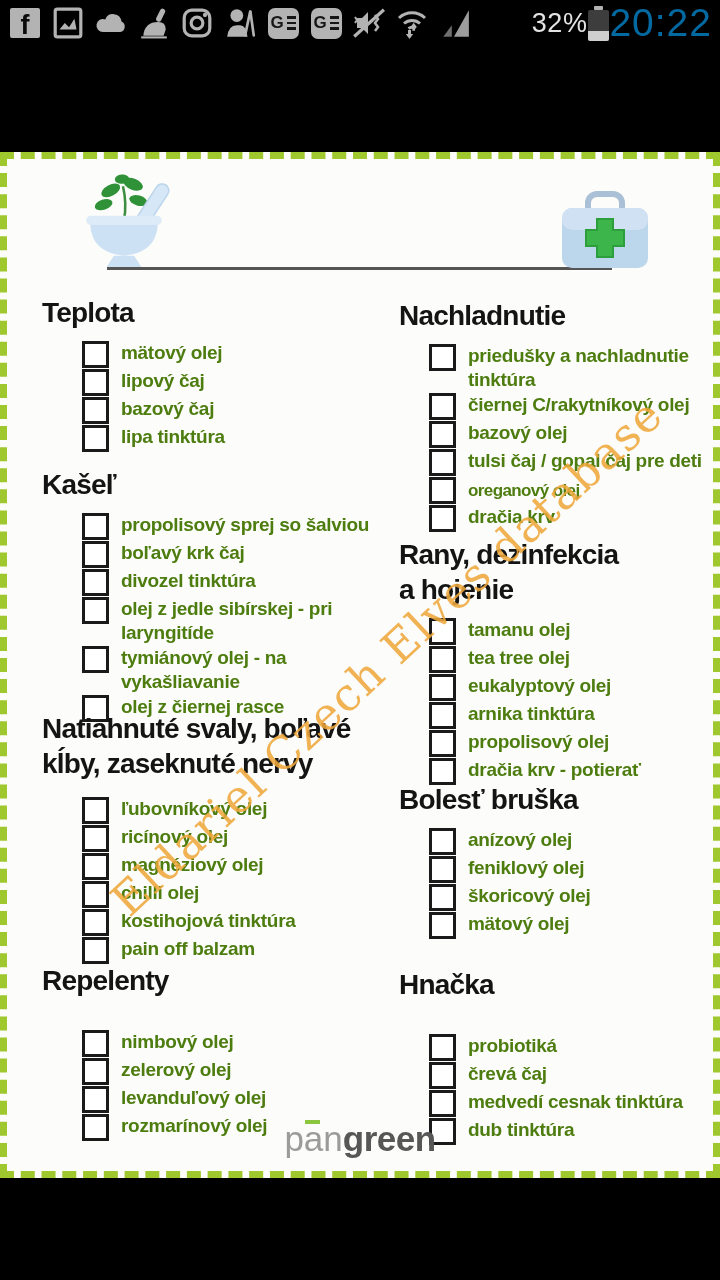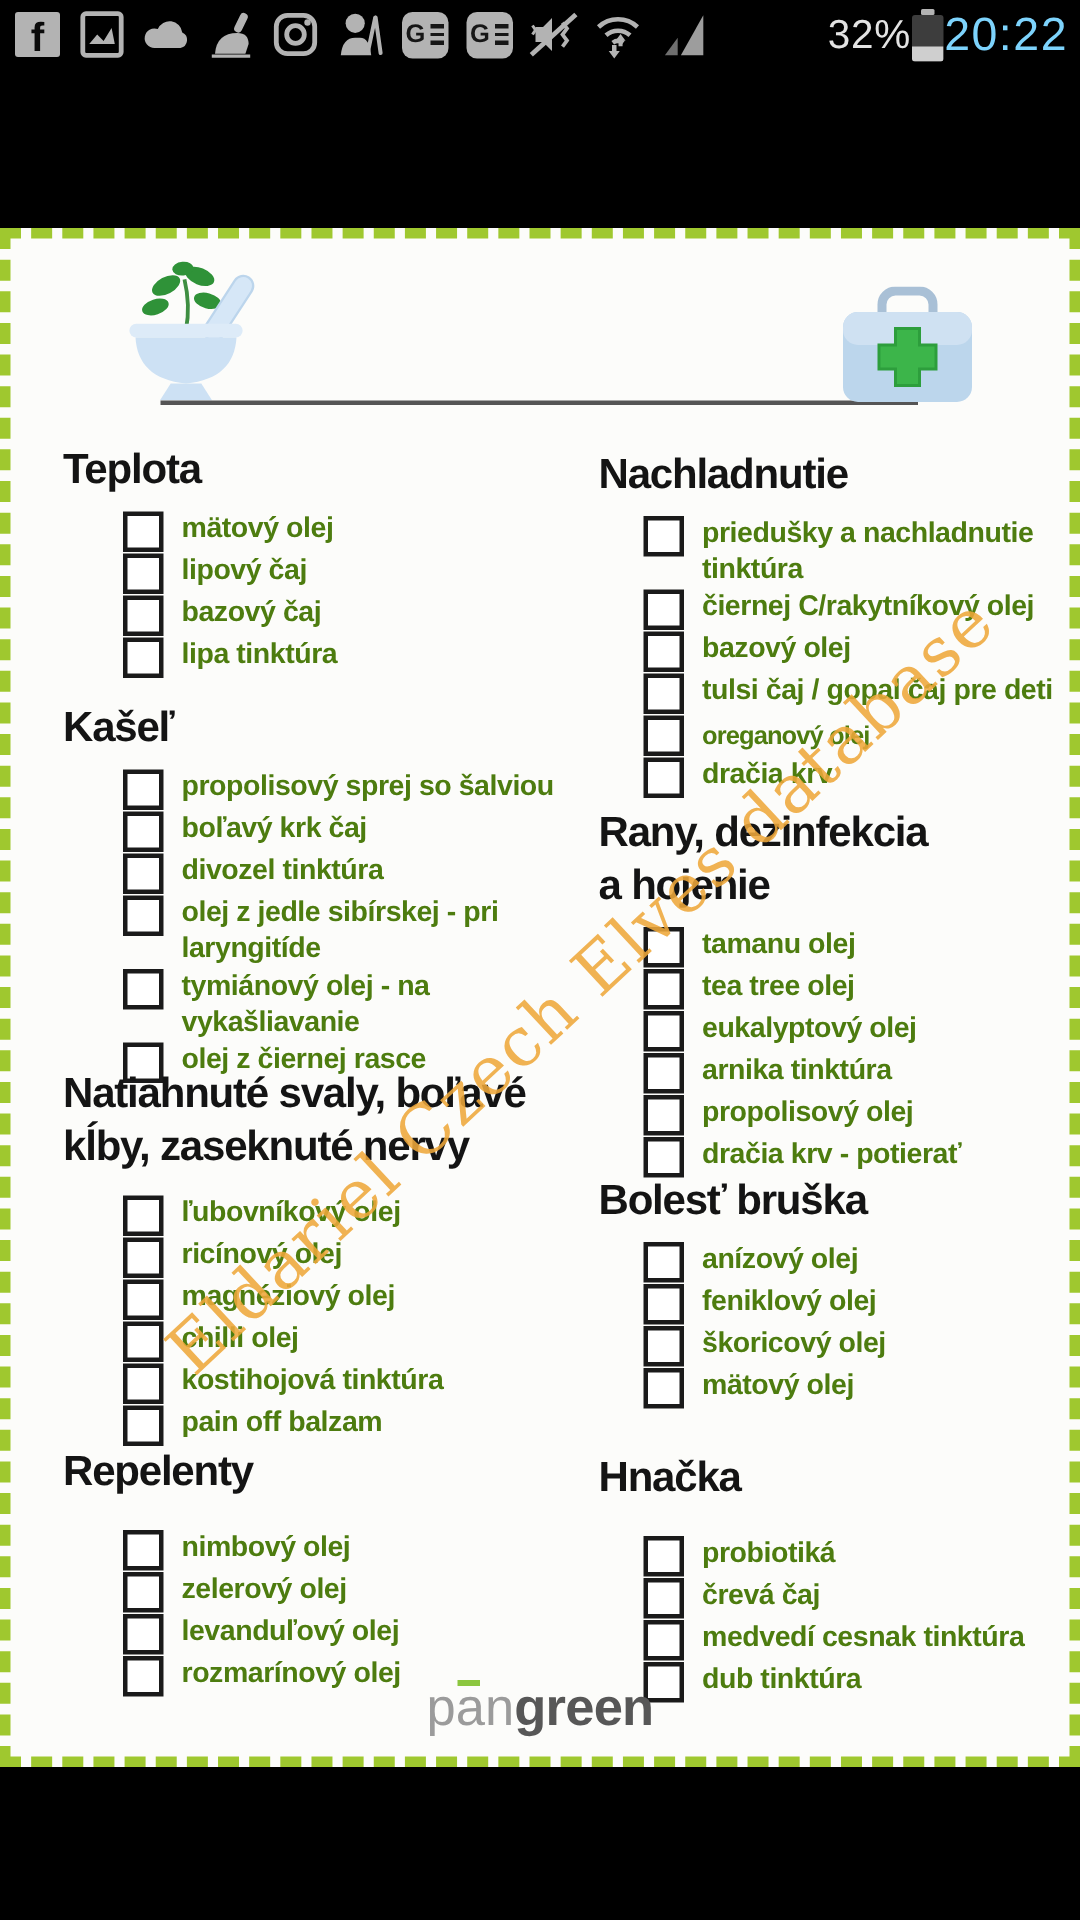--- a/index.html
+++ b/index.html
@@ -14,21 +14,21 @@
   }
   .sb-icon{width:34px;height:34px;display:flex;align-items:center;justify-content:center;flex:0 0 auto;}
   .fb-box{width:30px;height:30px;background:#b3b3b3;border-radius:2px;color:#0b0b0b;
     font-weight:bold;font-size:27px;display:flex;align-items:flex-end;justify-content:center;line-height:26px;}
   .gn-box{width:31px;height:31px;background:#b3b3b3;border-radius:7px;display:flex;
     align-items:center;justify-content:center;gap:3px;}
   .gn-box .g{color:#161616;font-weight:bold;font-size:17px;}
   .gn-lines{display:flex;flex-direction:column;gap:3px;}
   .gn-lines i{display:block;width:9px;height:2.5px;background:#161616;}
   .sb-text{color:#e3e3e3;font-size:27px;letter-spacing:0.5px;}
-  .sb-time{color:#7dd3fc;font-size:31px;letter-spacing:1px;}
+  .sb-time{color:#0369a1;font-size:39px;letter-spacing:1px;}
   .battery{width:22px;display:flex;flex-direction:column;align-items:center;flex:0 0 auto;}
   .battery .cap{width:9px;height:4px;background:#b3b3b3;border-radius:1px;}
   .battery .body{width:21px;height:31px;background:#3d3d3d;border-radius:2px;position:relative;overflow:hidden;}
   .battery .charge{position:absolute;bottom:0;left:0;width:100%;height:10px;background:#cfcfcf;}
   .sb-right{margin-left:auto;display:flex;align-items:center;gap:0;}
 
   
   .poster{
     position:absolute;top:152px;left:0;width:720px;height:1026px;
     background:#fcfcfa;box-sizing:border-box;border:7px dashed #9fc82f;overflow:hidden;
@@ -40,21 +40,21 @@
   .title-underline{position:absolute;left:100px;top:108px;width:505px;height:3px;background:#555;}
 
   .sec{position:absolute;color:#171717;}
   .sec h2{
     font-size:28px;line-height:35px;font-weight:800;letter-spacing:-0.8px;
     margin:0 0 11px 0;white-space:pre-line;color:#141414;
   }
   .sec ul{list-style:none;margin:0;padding:0;}
   .sec.col-left ul{margin-left:40px;}
   .sec.col-right ul{margin-left:30px;}
-  .sec.gap-lg ul{margin-top:22px;}
+  .sec.gap-lg ul{margin-top:32px;}
   .sec li{display:flex;align-items:flex-start;gap:12px;margin:0 0 1px 0;}
   .cb{flex:0 0 auto;width:21px;height:21px;border:3px solid #1a1a1a;background:#fff;margin-top:0px;}
   .item-text{
     font-size:19px;line-height:24px;font-weight:700;letter-spacing:-0.3px;
     white-space:pre-line;color:#4d7c0f;
   }
   #sec-nachladnutie li:nth-of-type(5) .item-text{font-size:17px;letter-spacing:-0.6px;line-height:24px;margin-top:2px;}
 
   .watermark{
     position:absolute;left:380px;top:498px;transform:translate(-50%,-50%) rotate(-43deg);

